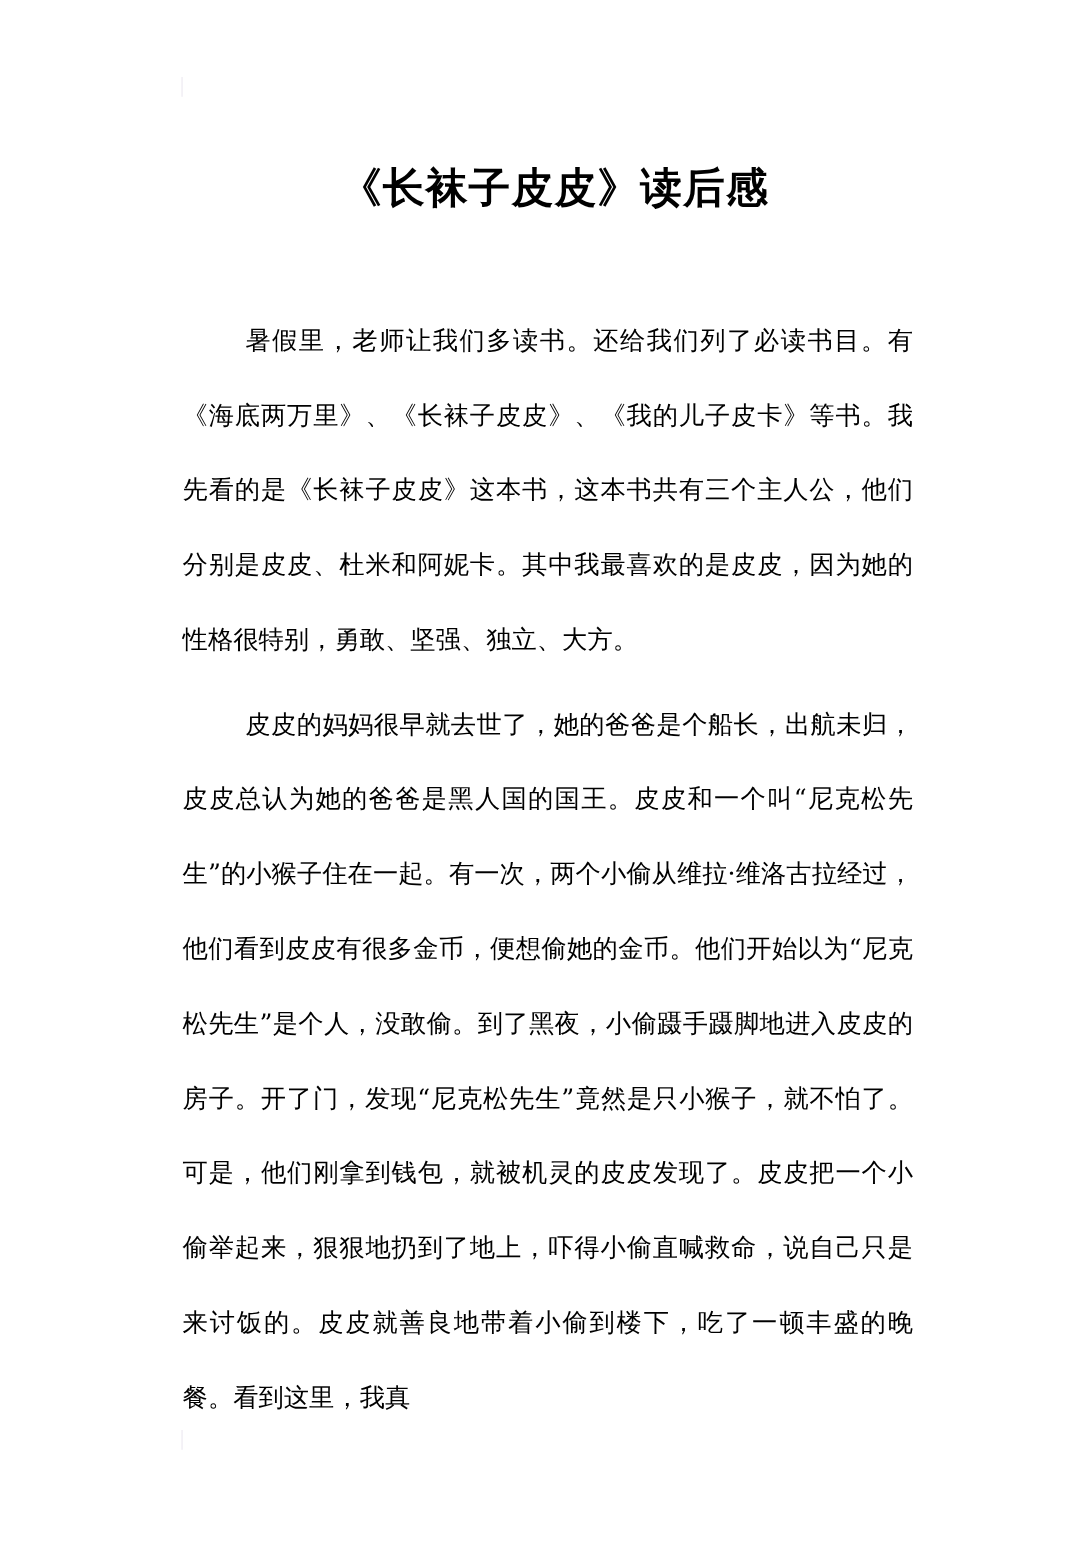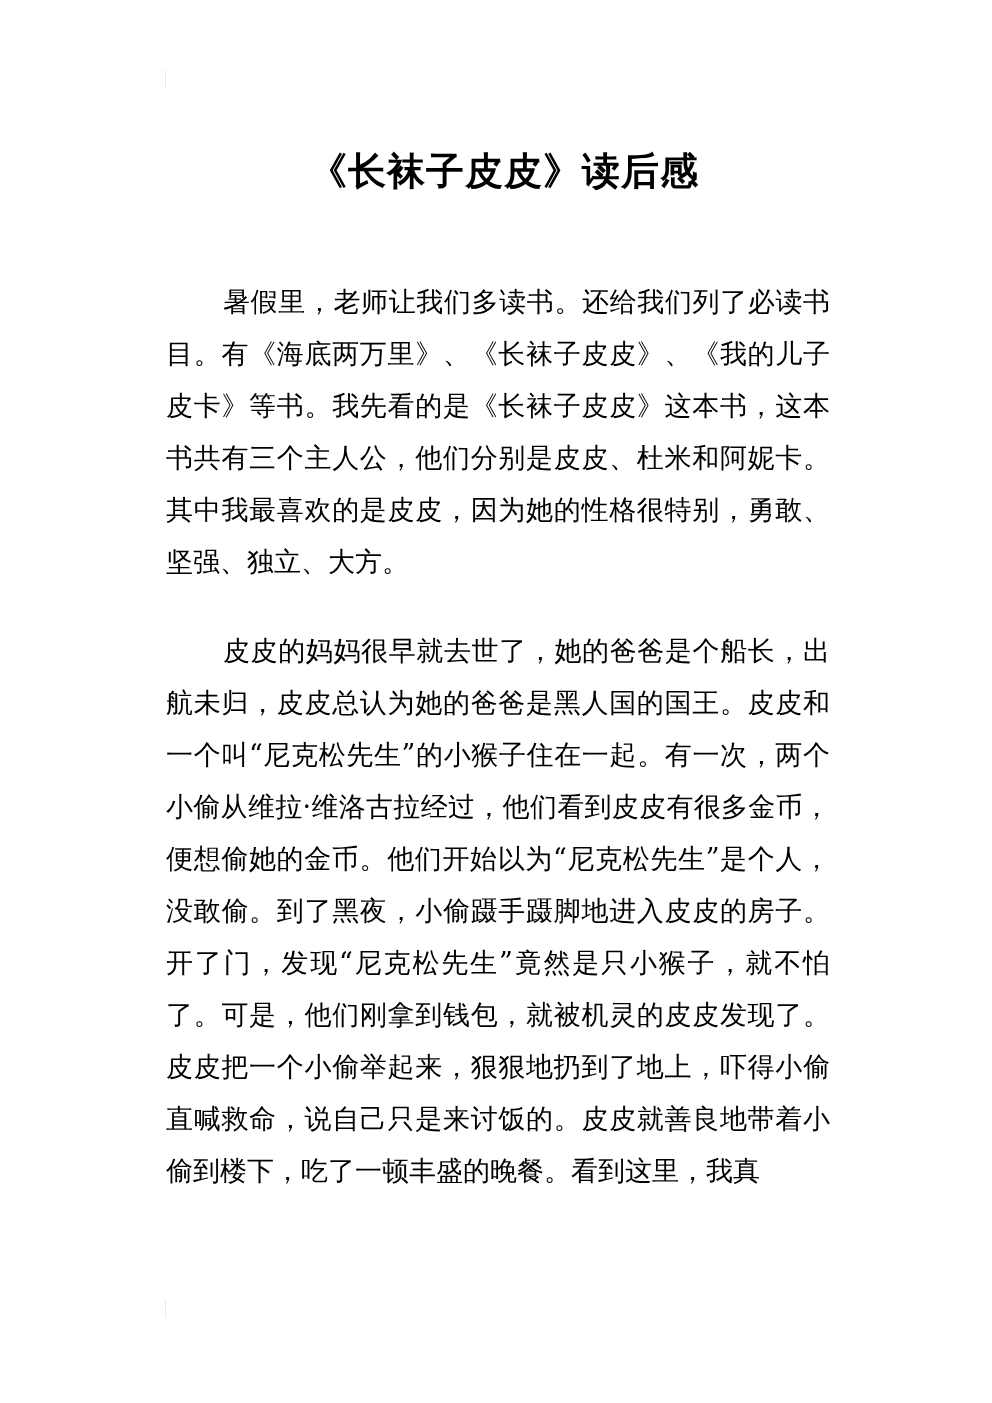--- a/index.html
+++ b/index.html
@@ -11,21 +11,21 @@
     .title {
       position: absolute; left: 0; top: 118px; width: 1008px;
       text-align: center;
       font-family: "DejaVu Sans", "Liberation Sans", sans-serif;
       font-weight: bold; font-size: 38px; line-height: 56px;
       color: #000; letter-spacing: 1px;
     }
     .body-text {
       position: absolute; left: 166px; width: 664px;
       font-family: "DejaVu Serif", "Liberation Serif", serif;
-      font-size: 27px; line-height: 52px; color: #000;
+      font-size: 23px; line-height: 68px; color: #000;
       text-align: justify; text-justify: inter-character;
       word-break: break-all;
     }
     .para { margin: 0; text-indent: 57px; }
     .p1 { top: 276px; }
     .p2 { top: 625px; }
   </style>
 </head>
 <body>
 

